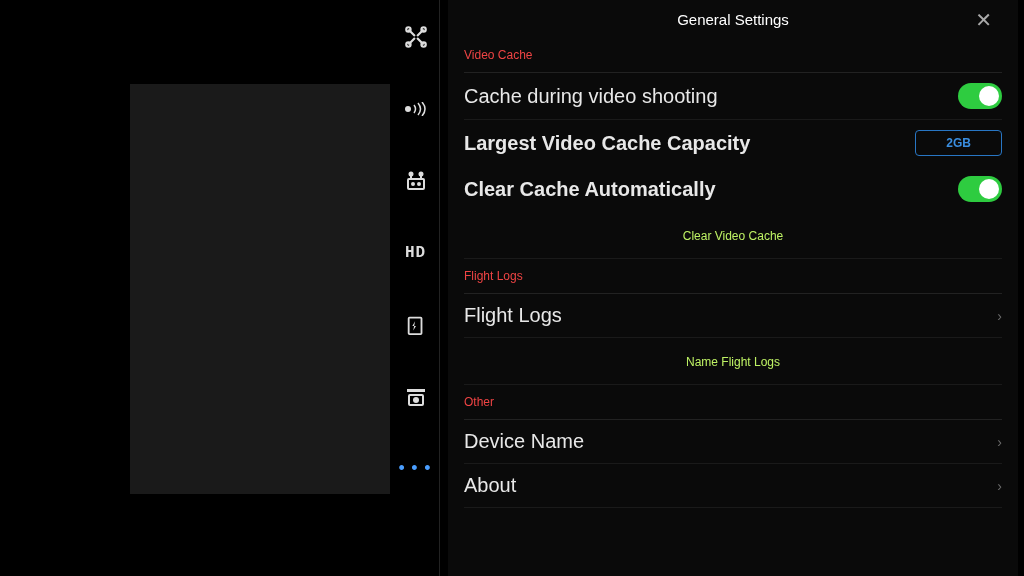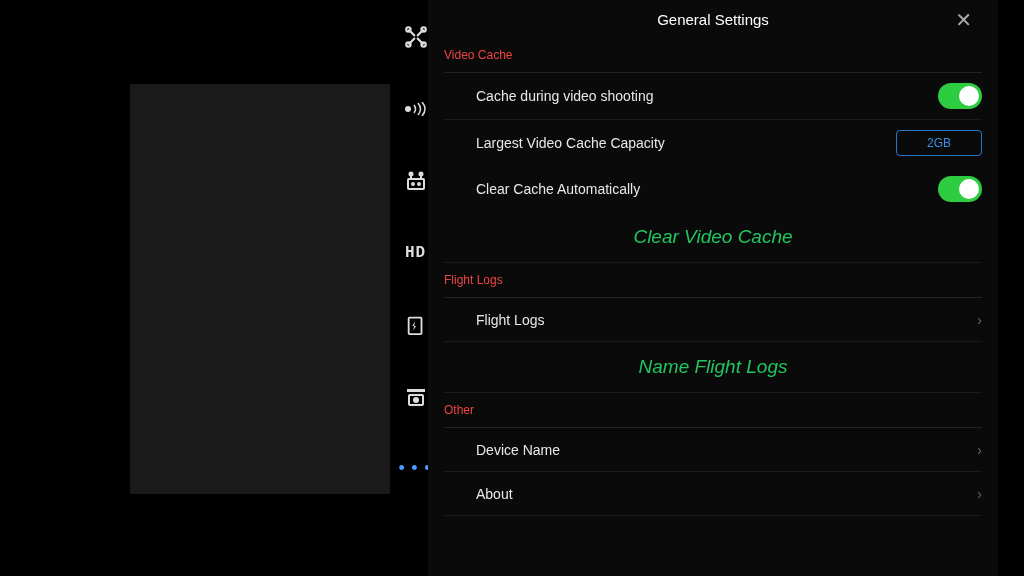--- a/index.html
+++ b/index.html
@@ -45,21 +45,21 @@
     color: #ddd;
   }
   .sidebar-icon.active { color: #4a9eff; }
   .sidebar-hd {
     font-size: 16px;
     font-weight: 600;
     letter-spacing: 1px;
   }
   .panel {
     position: absolute;
-    left: 428px;
+    left: 448px;
     top: 0;
     width: 570px;
     height: 576px;
     background: #0a0a0a;
     overflow-y: auto;
   }
   .panel-header {
     position: relative;
     height: 38px;
     display: flex;
@@ -89,25 +89,24 @@
     border-bottom: 1px solid #222;
   }
   .row {
     display: flex;
     align-items: center;
     justify-content: space-between;
     min-height: 44px;
     padding: 10px 0;
     border-bottom: 1px solid #1a1a1a;
   }
-  .row.no-border { border-bottom: none; }
+  .row.no-border { border-bottom: none; font-weight: bold; }
   .row-label {
-    font-size: 14px;
+    font-size: 20px;
     color: #e8e8e8;
-    margin-left: 32px;
   }
   .row-sub {
     font-size: 11.5px;
     color: #6a6a6a;
     line-height: 1.5;
     padding-bottom: 10px;
     border-bottom: 1px solid #1a1a1a;
     margin-top: -4px;
   }
   .toggle {
@@ -137,24 +136,23 @@
     cursor: pointer;
     background: transparent;
     margin-left: 39px;
   }
   .link-row {
     text-align: center;
     padding: 14px 0;
     border-bottom: 1px solid #1a1a1a;
   }
   .link-row span {
-    color: #22c55e;
-    font-size: 19px;
-    cursor: pointer;
-    font-style: italic;
+    color: #bef264;
+    font-size: 12px;
+    cursor: pointer;
   }
   .chevron {
     color: #6a6a6a;
     font-size: 14px;
   }
   .more-dots {
     color: #4a9eff;
     font-size: 18px;
     letter-spacing: 2px;
   }

